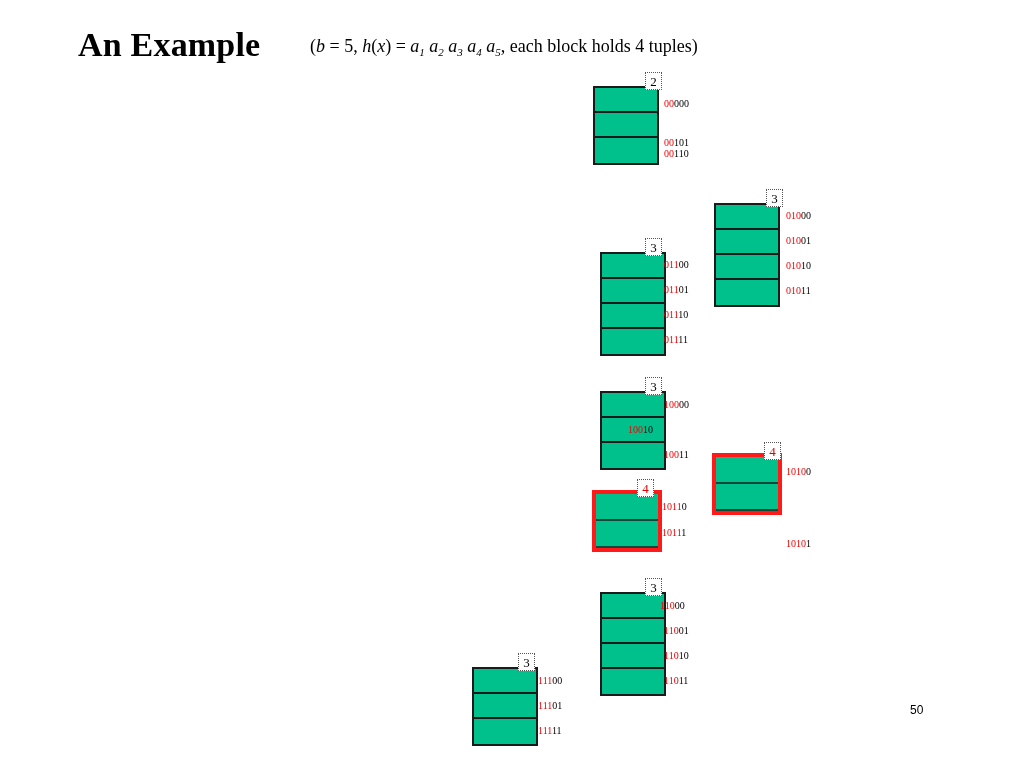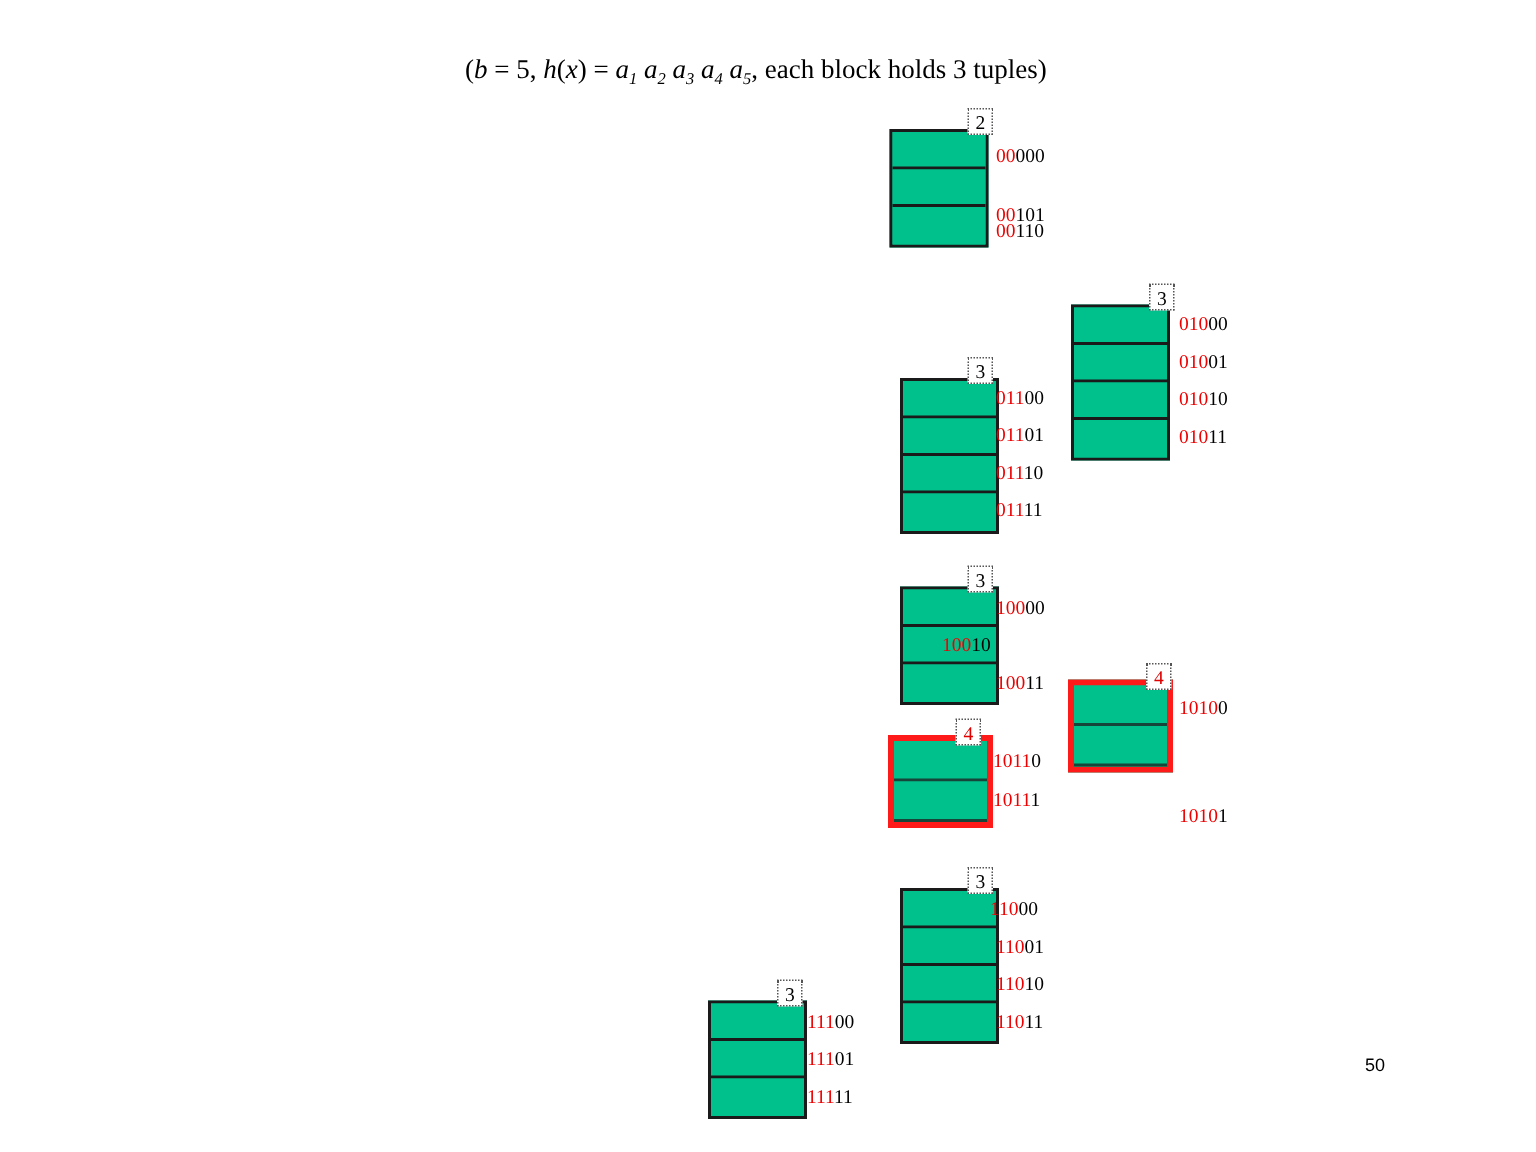--- a/index.html
+++ b/index.html
@@ -108,21 +108,21 @@
     height: 18px;
     padding-top: 1px;
   }
   .bucket.highlight > .bucket-label {
     color: #e00000;
   }
 
   .tuple-label {
     position: absolute;
     font-family: "Liberation Serif", serif;
-    font-size: 13px;
+    font-size: 10px;
     line-height: 16px;
     color: #000000;
     white-space: nowrap;
   }
   .tuple-label .pfx {
     color: #ee0000;
   }
   .tuple-label .sfx {
     color: #000000;
   }
@@ -133,22 +133,23 @@
     top: 703px;
     font-family: "Liberation Sans", sans-serif;
     font-size: 12px;
     color: #000000;
   }
 </style>
 </head>
 <body>
 
 <div id="slide-header">
+  <div id="slide-title">An Example</div>
   <div id="slide-subtitle">
-    <span>(</span><span class="it">b</span><span> = 5,  </span><span class="it">h</span><span>(</span><span class="it">x</span><span>) = </span><span class="it">a</span><sub>1</sub>&nbsp;<span class="it">a</span><sub>2</sub>&nbsp;<span class="it">a</span><sub>3</sub>&nbsp;<span class="it">a</span><sub>4</sub>&nbsp;<span class="it">a</span><sub>5</sub><span>, each block holds 3 tuples)</span>
+    <span>(</span><span class="it">b</span><span> = 5,  </span><span class="it">h</span><span>(</span><span class="it">x</span><span>) = </span><span class="it">a</span><sub>1</sub>&nbsp;<span class="it">a</span><sub>2</sub>&nbsp;<span class="it">a</span><sub>3</sub>&nbsp;<span class="it">a</span><sub>4</sub>&nbsp;<span class="it">a</span><sub>5</sub><span>, each block holds 4 tuples)</span>
   </div>
 </div>
 
 <div id="diagram">
     <div class="bucket" style="left: 0px; top: 0px;">
       <div class="bucket-blocks" style="left: 593px; top: 86px; width: 66px; height: 79px;">
         <div class="block-cell" style="height: 25px;"></div>
         <div class="block-cell" style="height: 25px;"></div>
         <div class="block-cell" style="height: 25px;"></div>
       </div>

